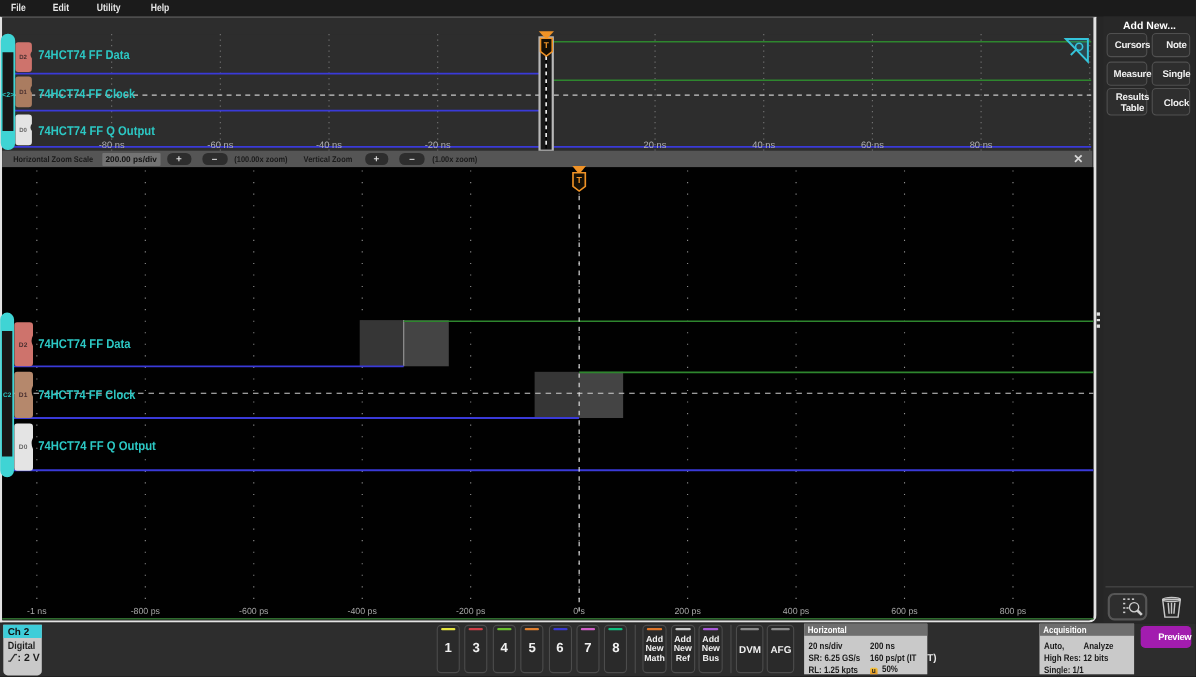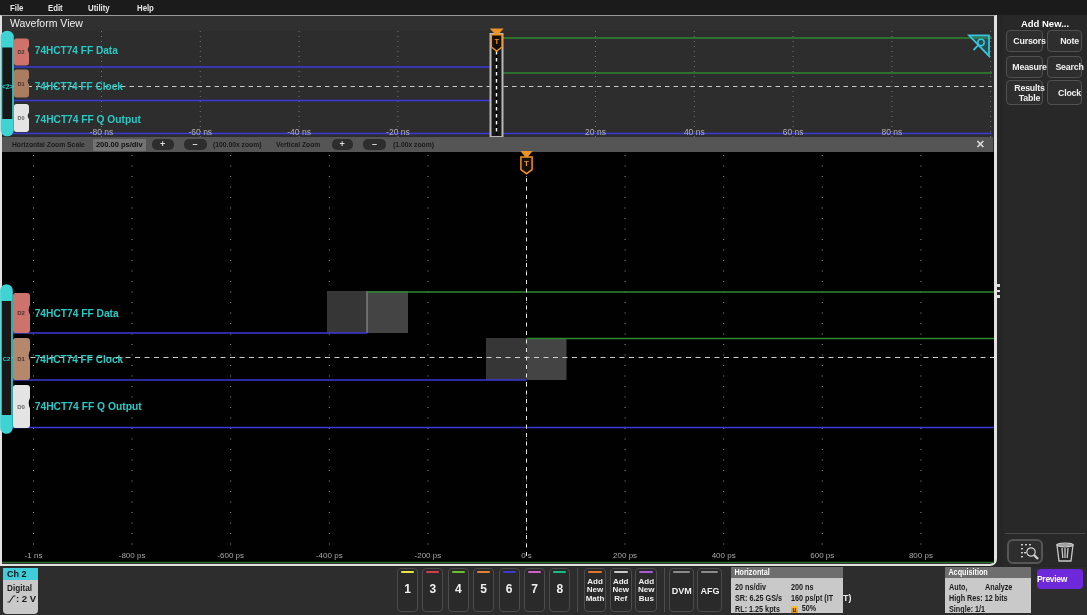--- a/index.html
+++ b/index.html
@@ -34,37 +34,36 @@
 .chnum { position:absolute; left:0; top:13px; width:100%; text-align:center; color:#f0f0f0; font-size:12px; font-weight:bold; }
 .addb { width:22px; }
 .addtxt { position:absolute; left:0; top:9px; width:100%; text-align:center; color:#f0f0f0; font-size:8px; font-weight:bold; line-height:8.5px; }
 .dvmb { width:25px; }
 .dvmtxt { position:absolute; left:0; top:17px; width:100%; text-align:center; color:#f0f0f0; font-size:9px; font-weight:bold; }
 .vsep { position:absolute; top:1px; width:1px; height:44px; background:#4c4c4c; }
 .panel { position:absolute; top:0; background:#c9c9c9; overflow:hidden; }
 .phdr { height:11.5px; background:#6e6e6e; color:#fff; font-size:8.5px; font-weight:bold; line-height:11.5px; }
 .pbody { position:relative; color:#1a1a1a; font-size:8.5px; font-weight:bold; }
 .pbody div { position:absolute; white-space:nowrap; transform:scaleX(0.85); transform-origin:left top; }
-.preview { position:absolute; left:1037px; top:2px; width:46px; height:20px; background:#6d28d9; border-radius:4px;
-  color:#fff; font-size:8.5px; font-weight:bold; text-align:left; line-height:20px; letter-spacing:-0.3px; }
+.preview { position:absolute; left:1037px; top:2px; width:46px; height:20px; background:#a21caf; border-radius:4px;
+  color:#fff; font-size:8.5px; font-weight:bold; text-align:right; line-height:20px; letter-spacing:-0.3px; }
 .d1badge { position:absolute; left:4px; top:2.5px; width:16px; height:10.5px; background:#30c5d4; border:1px solid #0a3a40;
   border-radius:3px; color:#07282c; font-size:8px; font-weight:bold; text-align:center; line-height:10px; }
 .phdr span { display:inline-block; transform:scaleX(0.85); transform-origin:left top; padding-left:4px; }
 .ch2body span.t { display:inline-block; transform:scaleX(0.86); transform-origin:left top; }
 </style></head>
 <body>
 <div id="app">
   <div class="menubar">
     <span style="left:10px">File</span>
       <span style="left:48px">Edit</span>
     <span style="left:88px">Utility</span>
       <span style="left:137px">Help</span>
   </div>
   <div class="win">
-    <div class="wtitle">Waveform View</div>
     <div class="overview">
         <svg width="991" height="112" viewBox="0 0 991 112" style="position:absolute;left:0;top:0;overflow:visible" font-family="'Liberation Sans',sans-serif">
           <line x1="99.5" y1="0" x2="99.5" y2="106" stroke="#808080" stroke-width="1" stroke-dasharray="1,4" opacity="0.85"></line>
 <line x1="198.3" y1="0" x2="198.3" y2="106" stroke="#808080" stroke-width="1" stroke-dasharray="1,4" opacity="0.85"></line>
 <line x1="297.1" y1="0" x2="297.1" y2="106" stroke="#808080" stroke-width="1" stroke-dasharray="1,4" opacity="0.85"></line>
 <line x1="395.9" y1="0" x2="395.9" y2="106" stroke="#808080" stroke-width="1" stroke-dasharray="1,4" opacity="0.85"></line>
 <line x1="494.7" y1="0" x2="494.7" y2="106" stroke="#808080" stroke-width="1" stroke-dasharray="1,4" opacity="0.85"></line>
 <line x1="593.5" y1="0" x2="593.5" y2="106" stroke="#808080" stroke-width="1" stroke-dasharray="1,4" opacity="0.85"></line>
 <line x1="692.3" y1="0" x2="692.3" y2="106" stroke="#808080" stroke-width="1" stroke-dasharray="1,4" opacity="0.85"></line>
 <line x1="791.1" y1="0" x2="791.1" y2="106" stroke="#808080" stroke-width="1" stroke-dasharray="1,4" opacity="0.85"></line>
@@ -190,21 +189,21 @@
           <text x="524.5" y="14.05" font-size="8.0" font-weight="bold" fill="#ef9226" text-anchor="middle">T</text>
           <line x1="0" y1="410.5" x2="992" y2="410.5" stroke="#2e6b2e" stroke-width="1.3"></line>
         </svg>
       </div>
   </div>
   <div class="sidebar">
     <div class="sbtitle">Add New...</div>
     <div class="sbtn" style="left:3px;top:15px;width:37px;height:22px">Cursors</div>
     <div class="sbtn" style="left:44px;top:15px;width:35px;height:22px">Note</div>
     <div class="sbtn" style="left:3px;top:41px;width:37px;height:22px">Measure</div>
-    <div class="sbtn" style="left:44px;top:41px;width:35px;height:22px">Search</div>
+    <div class="sbtn" style="left:44px;top:41px;width:35px;height:22px">Single</div>
     <div class="sbtn" style="left:3px;top:65px;width:37px;height:25px">Results<br>Table</div>
     <div class="sbtn" style="left:44px;top:65px;width:35px;height:25px">Clock</div>
     <div style="position:absolute;left:-6px;top:269px">
       <div style="width:2.5px;height:2.5px;background:#dedede;margin-bottom:3px"></div>
       <div style="width:2.5px;height:2.5px;background:#dedede;margin-bottom:3px"></div>
       <div style="width:2.5px;height:2.5px;background:#dedede"></div>
     </div>
     <div class="sep"></div>
     <div class="sbtn" style="left:4px;top:524px;width:36px;height:25px;border-width:2px;border-color:#565656;border-radius:6px">
       <svg width="22" height="18" viewBox="0 0 22 18">

